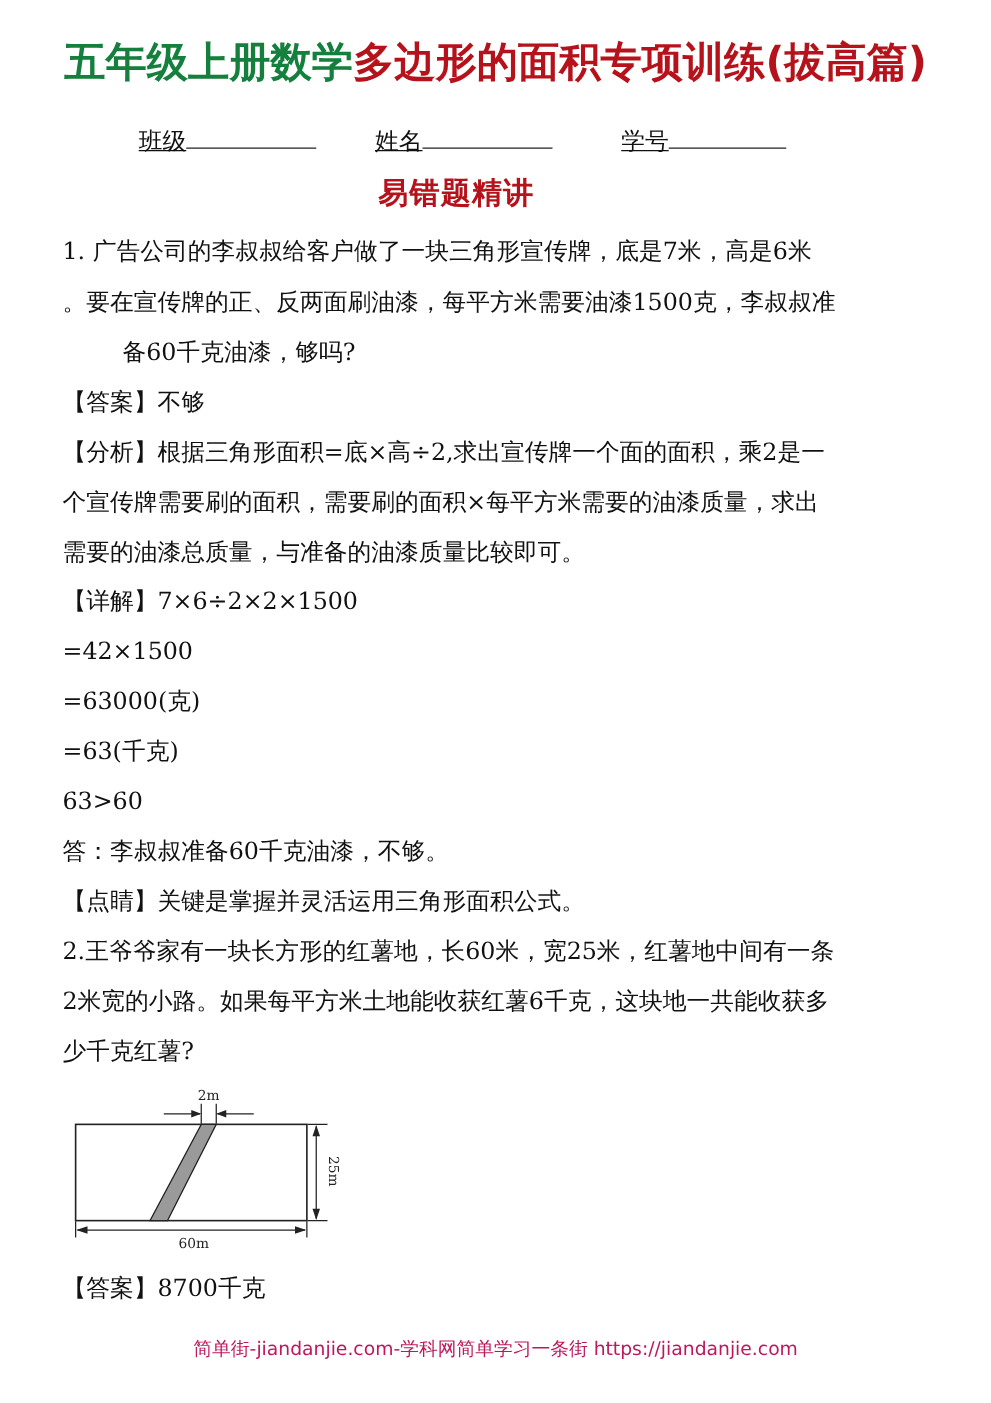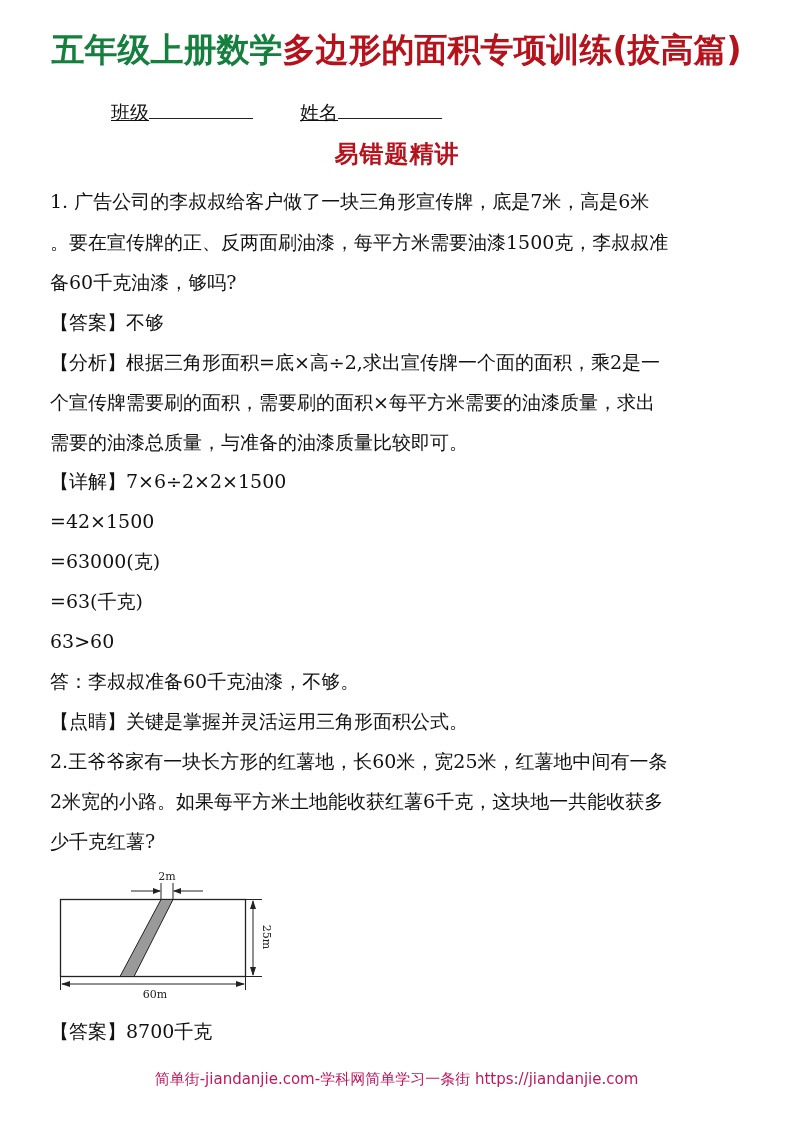--- a/index.html
+++ b/index.html
@@ -8,47 +8,50 @@
     .title { position: absolute; left: 0; top: 28px; width: 793px; text-align: center;
              font-family: "DejaVu Sans", "Liberation Sans", sans-serif;
              font-size: 33px; font-weight: bold; letter-spacing: 0px; white-space: nowrap; }
     .title .black { color: #15803d; }
     .title .red { color: #b5121b; }
     .fields { position: absolute; top: 98px; left: 0; width: 793px; height: 30px; font-size: 19px; }
     .field { position: absolute; top: 0; white-space: nowrap; text-decoration: underline; }
     .field .blank { display: inline-block; border-bottom: 1px solid #222; height: 20px; vertical-align: baseline; }
     .subtitle { position: absolute; top: 138px; left: 0; width: 730px; text-align: center;
                 font-family: "DejaVu Sans", "Liberation Sans", sans-serif;
-                font-size: 24px; font-weight: bold; color: #b5121b; letter-spacing: 1px; margin-left: 32px; }
+                font-size: 24px; font-weight: bold; color: #b5121b; letter-spacing: 1px; }
     .line { position: absolute; left: 50px; font-size: 19px; white-space: nowrap; line-height: 24px; }
     .diagram { position: absolute; left: 50px; top: 860px; }
     .footer { position: absolute; top: 1070px; left: 0; width: 793px; text-align: center;
               font-family: "DejaVu Sans", "Liberation Sans", sans-serif; font-size: 15px; color: #be185d; }
   </style>
 </head>
 <body>
 
 <div class="title">
   <span class="black">五年级上册数学</span><span class="red">多边形的面积专项训练(拔高篇)</span>
 </div>
 
 <div class="fields">
   <div class="field" style="left:111px;">
     <span>班级</span><span class="blank" style="width:104px;"></span>
   </div>
   <div class="field" style="left:300px;">
     <span>姓名</span><span class="blank" style="width:104px;"></span>
   </div>
+  <div class="field" style="left:497px;">
+    <span>学号</span><span class="blank" style="width:94px;"></span>
+  </div>
 </div>
 
 <div class="subtitle">易错题精讲</div>
 
 <div class="line" style="top:189px;">1. 广告公司的李叔叔给客户做了一块三角形宣传牌，底是7米，高是6米</div>
 <div class="line" style="top:230px;">。要在宣传牌的正、反两面刷油漆，每平方米需要油漆1500克，李叔叔准</div>
-<div class="line" style="top:270px;">备60千克油漆，够吗?</div>
+<div class="line" style="top:270px;margin-left:48px;">备60千克油漆，够吗?</div>
 <div class="line" style="top:310px;">【答案】不够</div>
 <div class="line" style="top:350px;">【分析】根据三角形面积=底×高÷2,求出宣传牌一个面的面积，乘2是一</div>
 <div class="line" style="top:390px;">个宣传牌需要刷的面积，需要刷的面积×每平方米需要的油漆质量，求出</div>
 <div class="line" style="top:430px;">需要的油漆总质量，与准备的油漆质量比较即可。</div>
 <div class="line" style="top:469px;">【详解】7×6÷2×2×1500</div>
 <div class="line" style="top:509px;">=42×1500</div>
 <div class="line" style="top:549px;">=63000(克)</div>
 <div class="line" style="top:589px;">=63(千克)</div>
 <div class="line" style="top:629px;">63&gt;60</div>
 <div class="line" style="top:669px;">答：李叔叔准备60千克油漆，不够。</div>

